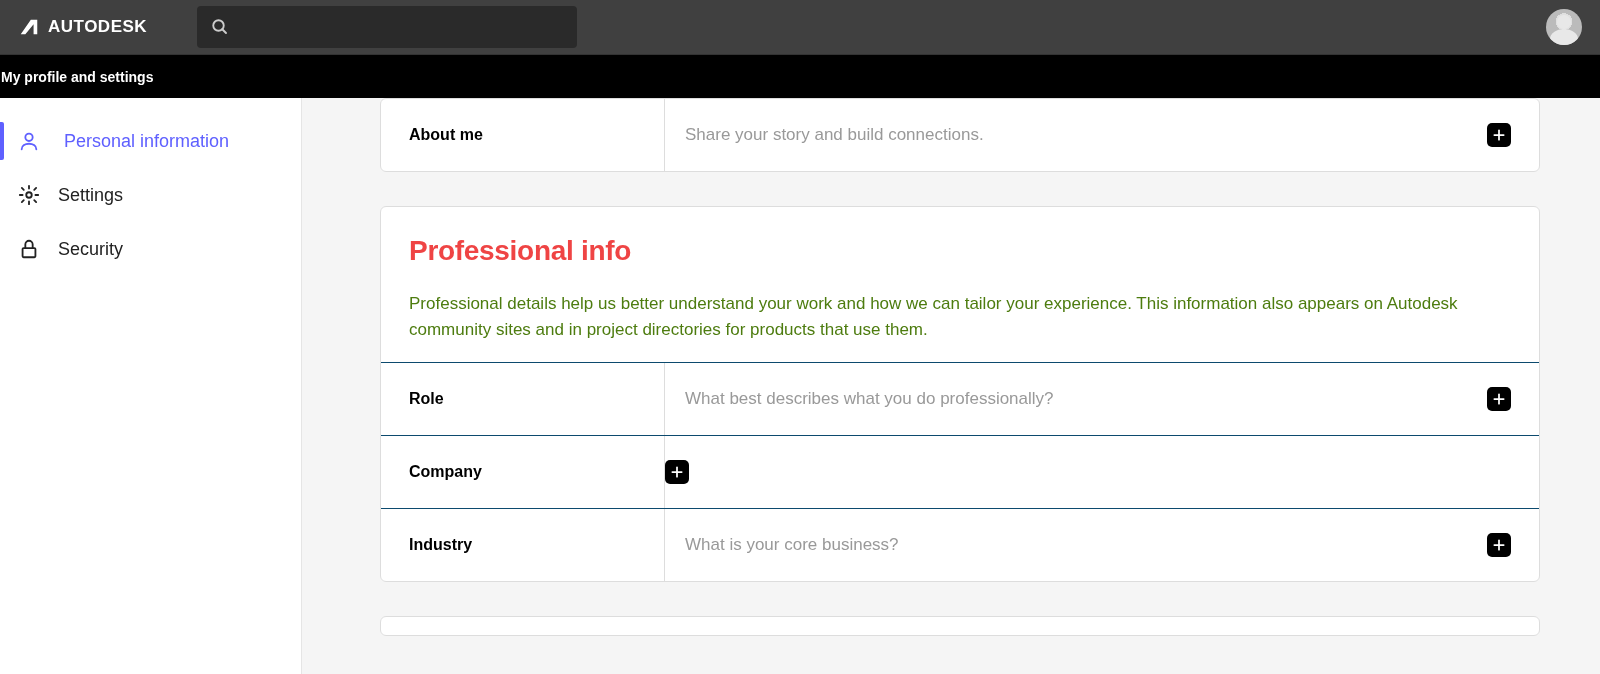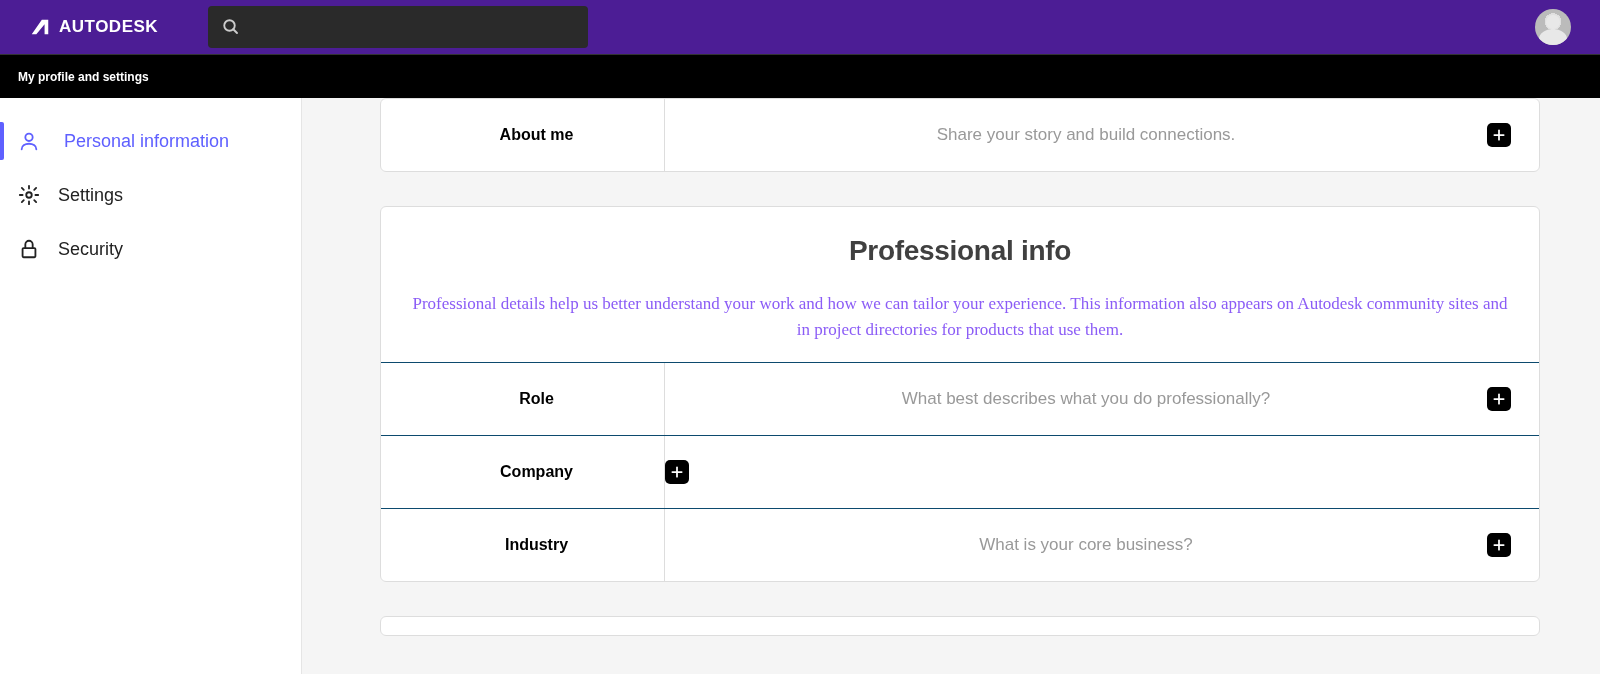--- a/index.html
+++ b/index.html
@@ -4,25 +4,25 @@
   <style>
     * { margin: 0; padding: 0; box-sizing: border-box; }
     body {
       font-family: -apple-system, BlinkMacSystemFont, "Segoe UI", Arial, sans-serif;
       background: #f5f5f5;
       width: 1600px;
       height: 674px;
       overflow: hidden;
     }
     .topbar {
-      background: #4c1d95;
+      background: #404040;
       height: 54px;
       display: flex;
       align-items: center;
-      padding: 0 29px;
+      padding: 0 18px;
       gap: 50px;
     }
     .logo {
       display: flex;
       align-items: center;
       gap: 8px;
       color: #fff;
       font-weight: 700;
       font-size: 17px;
       letter-spacing: 0.5px;
@@ -66,23 +66,23 @@
       border-radius: 50% 50% 0 0;
       bottom: -4px;
       left: 4px;
     }
     .subheader {
       background: #000;
       border-top: 1px solid #333;
       height: 44px;
       display: flex;
       align-items: center;
-      padding: 0 18px;
+      padding: 0 1px;
       color: #fff;
-      font-size: 12px;
+      font-size: 14px;
       font-weight: 600;
     }
     .layout {
       display: flex;
       height: calc(674px - 54px - 44px);
     }
     .sidebar {
       width: 302px;
       background: #fff;
       border-right: 1px solid #e5e5e5;
@@ -110,43 +110,41 @@
       bottom: 8px;
       width: 4px;
       background: #5f60ff;
       border-radius: 0 2px 2px 0;
     }
     .side-item svg { width: 22px; height: 22px; flex-shrink: 0; }
     .main {
       flex: 1;
       overflow-y: auto;
       padding: 0 60px 40px 78px;
-      text-align: center;
     }
     .card {
       background: #fff;
       border: 1px solid #ddd;
       border-radius: 6px;
       margin-bottom: 34px;
     }
     .card-head {
       padding: 28px 28px 20px 28px;
     }
     .card-title {
       font-size: 28px;
       font-weight: 700;
-      color: #404040;
+      color: #ef4444;
       margin-bottom: 24px;
       letter-spacing: -0.3px;
     }
     .card-desc {
       font-size: 17px;
-      color: #8b5cf6;
+      color: #4d7c0f;
       line-height: 1.5;
-      font-family: Liberation Serif, serif;
     }
     .row {
       display: flex;
       align-items: center;
       padding: 24px 28px;
       border-top: 1px solid #0c4a6e;
     }
     .row-label {
       width: 255px;
       font-size: 16px;

